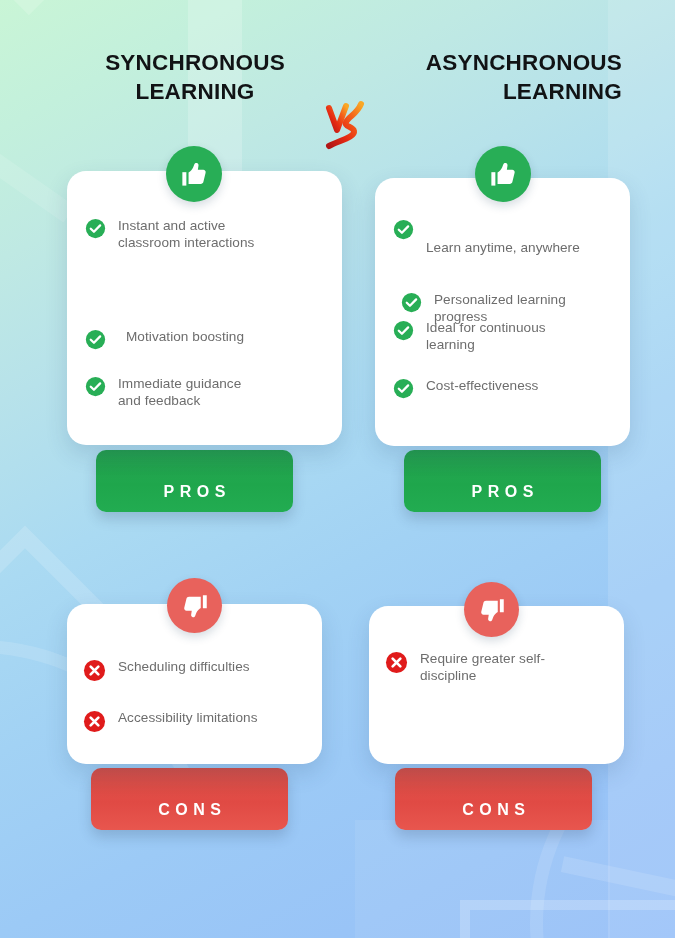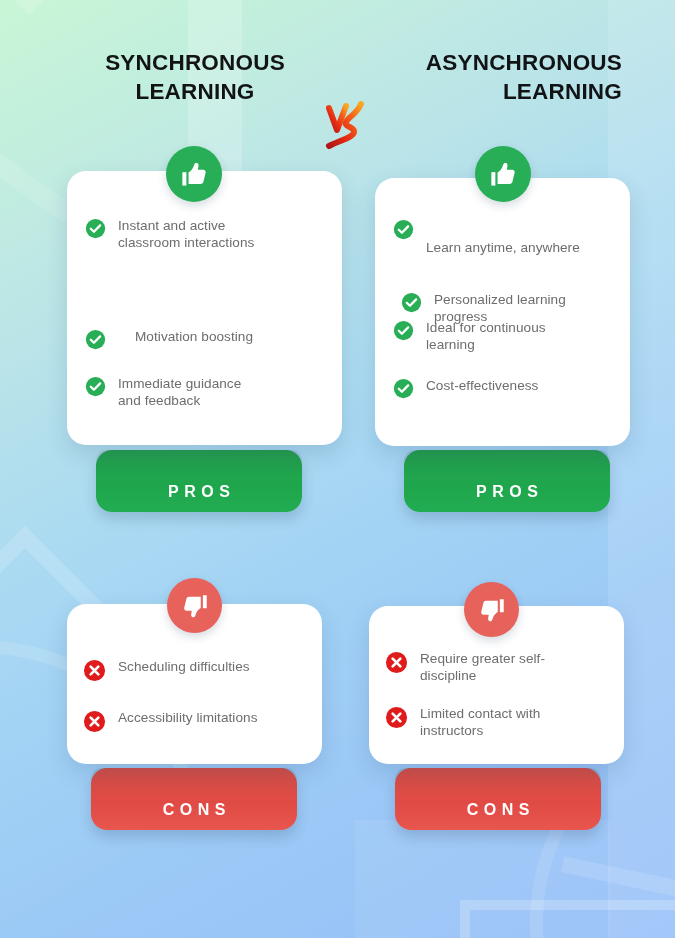--- a/index.html
+++ b/index.html
@@ -76,23 +76,22 @@
   .title.right{left:386px;width:236px;}
 
   .vs{
     position:absolute;left:313px;top:44px;width:66px;height:66px;
   }
 
   
   .block{position:absolute;}
 
   .bar{
-    position:absolute;border-radius:16px;
+    position:absolute;border-radius:10px;
     box-shadow:0 7px 13px rgba(40,60,90,0.20);
-    padding-left:9px;
   }
   .bar .bar-shine{
     position:absolute;left:0;right:0;top:0;height:50%;
     border-radius:11px 11px 0 0;
     background:linear-gradient(180deg,rgba(0,0,0,0.10),rgba(0,0,0,0.0));
   }
   .bar-label{
     position:absolute;left:0;right:0;bottom:11px;
     text-align:center;color:#ffffff;
     font-weight:bold;font-size:16px;letter-spacing:5.5px;
@@ -193,21 +192,21 @@
         </div>
 
 
         <div class="item" style="left:18px;top:157px;width:225px;">
           <span class="ic">
             <svg width="21" height="21" viewBox="0 0 24 24">
               <circle cx="12" cy="12" r="11" fill="#28ae56"></circle>
               <path d="M6.6 12.3 L10.2 15.7 L17.3 8.4" fill="none" stroke="#fff" stroke-width="2.6" stroke-linecap="round" stroke-linejoin="round"></path>
             </svg>
           </span>
-          <span class="itext" style="margin-left:29px;white-space:pre-line;">Motivation boosting</span>
+          <span class="itext" style="margin-left:20px;white-space:pre-line;">Motivation boosting</span>
         </div>
 
         <div class="item" style="left:18px;top:204px;width:225px;">
           <span class="ic">
             <svg width="21" height="21" viewBox="0 0 24 24">
               <circle cx="12" cy="12" r="11" fill="#28ae56"></circle>
               <path d="M6.6 12.3 L10.2 15.7 L17.3 8.4" fill="none" stroke="#fff" stroke-width="2.6" stroke-linecap="round" stroke-linejoin="round"></path>
             </svg>
           </span>
           <span class="itext" style="margin-left:12px;white-space:pre-line;">Immediate guidance
@@ -342,30 +341,20 @@
           <span class="ic">
             <svg width="23" height="23" viewBox="0 0 24 24">
               <circle cx="12" cy="12" r="11" fill="#e01b1b"></circle>
               <path d="M8 8 L16 16 M16 8 L8 16" fill="none" stroke="#fff" stroke-width="2.8" stroke-linecap="round"></path>
             </svg>
           </span>
           <span class="itext" style="margin-left:12px;white-space:pre-line;">Require greater self-
 discipline</span>
         </div>
 
-        <div class="item" style="left:16px;top:99px;width:230px;">
-          <span class="ic">
-            <svg width="23" height="23" viewBox="0 0 24 24">
-              <circle cx="12" cy="12" r="11" fill="#e01b1b"></circle>
-              <path d="M8 8 L16 16 M16 8 L8 16" fill="none" stroke="#fff" stroke-width="2.8" stroke-linecap="round"></path>
-            </svg>
-          </span>
-          <span class="itext" style="margin-left:12px;white-space:pre-line;">Limited contact with
-instructors</span>
-        </div>
 
       </div>
     </div>
 
     <div class="badge red" style="left:124px;top:22px;width:55px;height:55px;">
       <svg width="30" height="30" viewBox="0 0 24 24" aria-label="thumbs down">
         <g transform="rotate(180 12 12)">
           <path fill="#ffffff" d="M2.6 10.2h3.1v10.4H2.6z"></path>
           <path fill="#ffffff" d="M7.4 10.4c1.6-.9 2.9-2.3 3.6-4l.9-2.3c.3-.8 1.1-1.2 1.9-1 .9.2 1.4 1 1.3 1.9l-.5 3.3h4.2c1.2 0 2.1 1.1 1.8 2.3l-1.7 7.1c-.2 1-1.1 1.7-2.1 1.7H7.4z"></path>
         </g>

